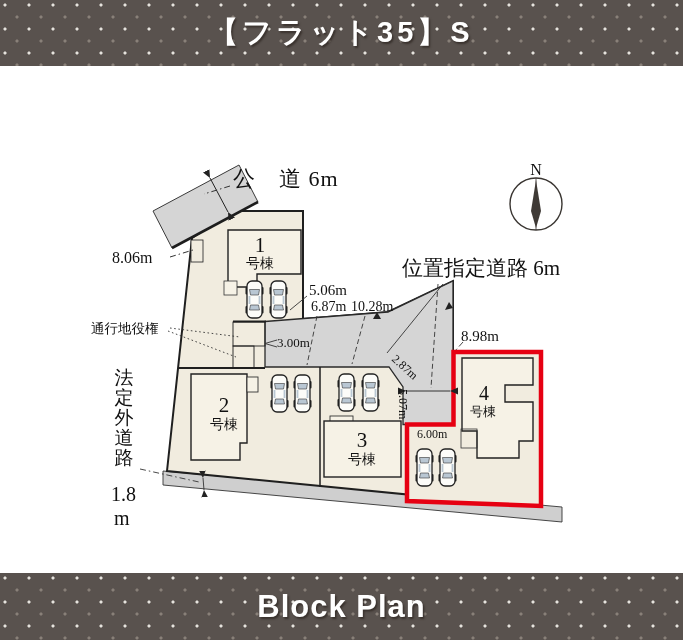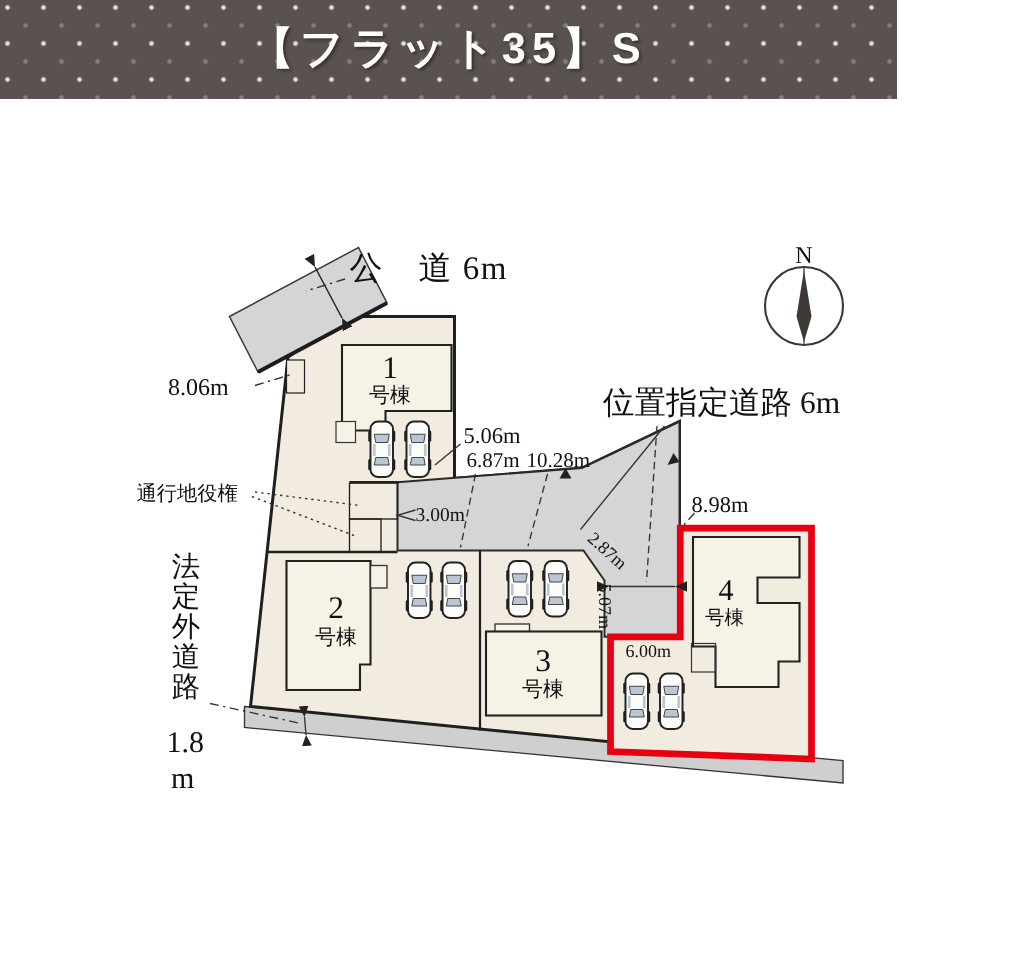--- a/index.html
+++ b/index.html
@@ -1,18 +1,18 @@
 <!DOCTYPE html>
 <html><head>
 <meta charset="utf-8">
 <style>
   html,body{margin:0;padding:0;background:#ffffff;}
   .page{position:relative;width:683px;height:640px;background:#ffffff;overflow:hidden;
         font-family:"Liberation Serif","DejaVu Serif",serif;}
-  .banner{position:absolute;left:0;width:598px;background-color:#59524e;
+  .banner{position:absolute;left:0;width:683px;background-color:#59524e;
     background-image:
       radial-gradient(circle at 2px 2px, rgba(255,253,246,0.85) 1.2px, transparent 1.9px),
       radial-gradient(circle at 2px 2px, rgba(214,203,190,0.38) 1.2px, transparent 1.9px);
     background-size:24px 24px,24px 24px;
     background-position:3px 3px,15px 15px;
     display:flex;align-items:center;justify-content:center;}
   .banner-top{top:0;height:66px;}
   .banner-bottom{top:573px;height:67px;}
   .banner-title{color:#ffffff;font-family:"Liberation Sans","DejaVu Sans",sans-serif;
     font-weight:bold;text-shadow:1.5px 1.5px 2px rgba(40,32,28,.65);}
@@ -153,14 +153,17 @@
       <circle cx="536" cy="204" r="26" fill="#ffffff" stroke="#3a3632" stroke-width="1.4"></circle>
       <line x1="536" y1="178" x2="536" y2="230" stroke="#3a3632" stroke-width="0.8"></line>
       <polygon points="536,180 541,211 536,228 531,211" fill="#3f3a36"></polygon>
       <text x="536" y="175" text-anchor="middle" style="font-size:16px">N</text>
     </g>
   </svg>
 
   <div class="banner banner-top">
     <span class="banner-title">【フラット35】S</span>
   </div>
+  <div class="banner banner-bottom">
+    <span class="banner-title">Block Plan</span>
+  </div>
 
 </div>
 
 </body></html>

